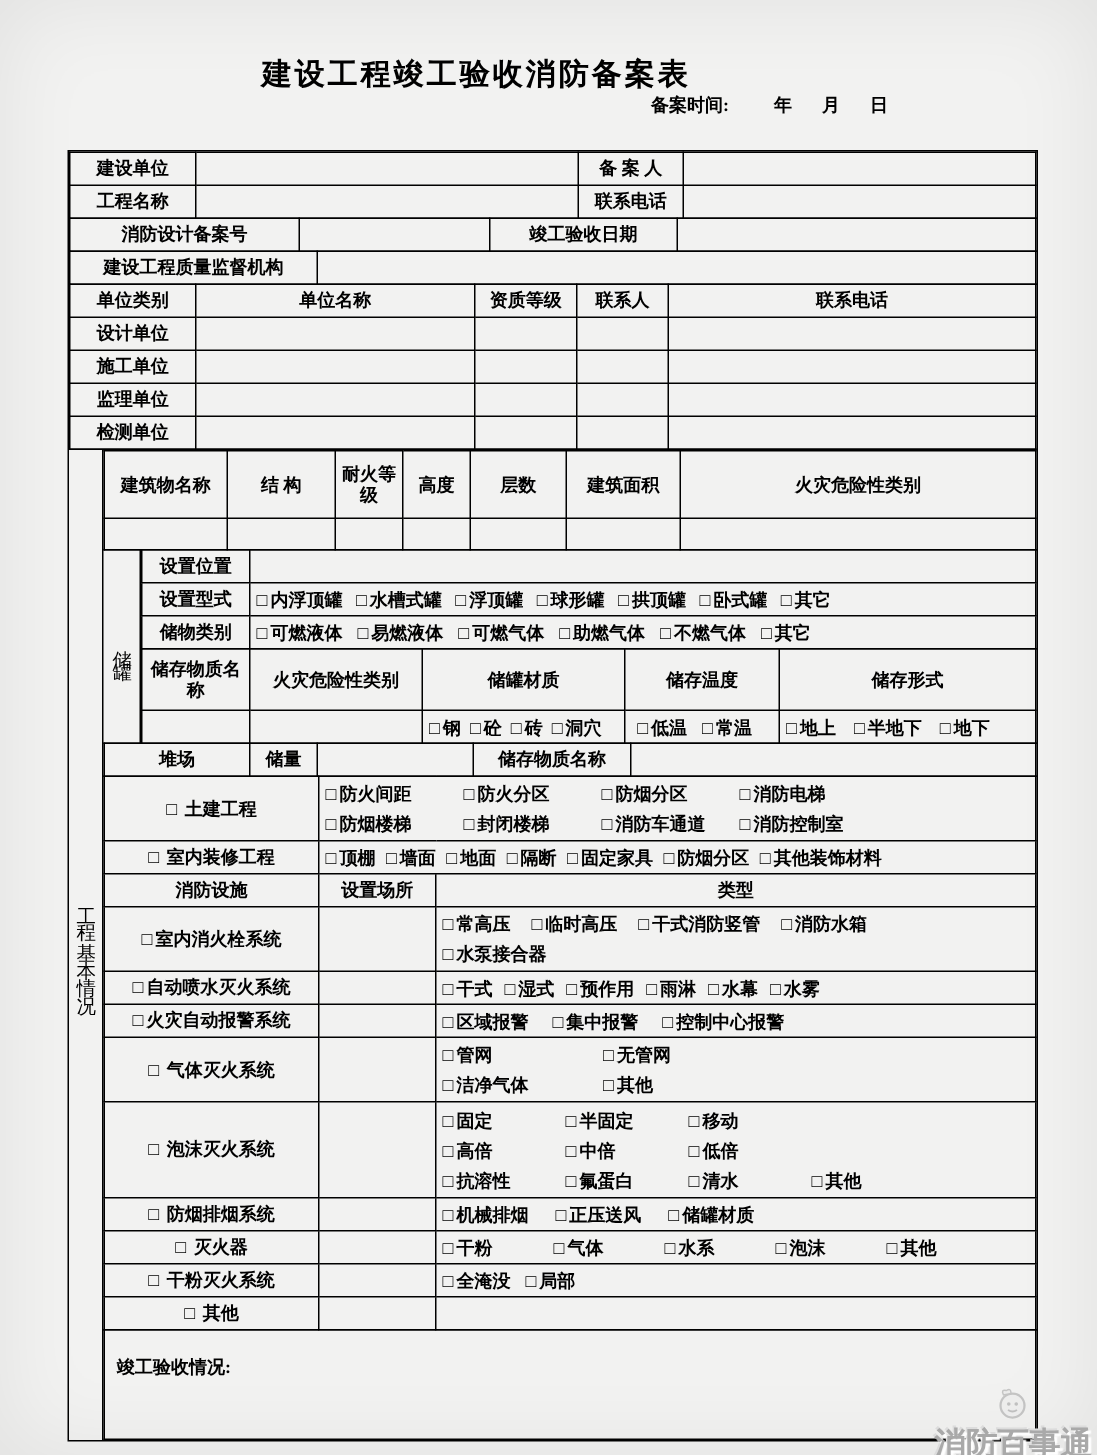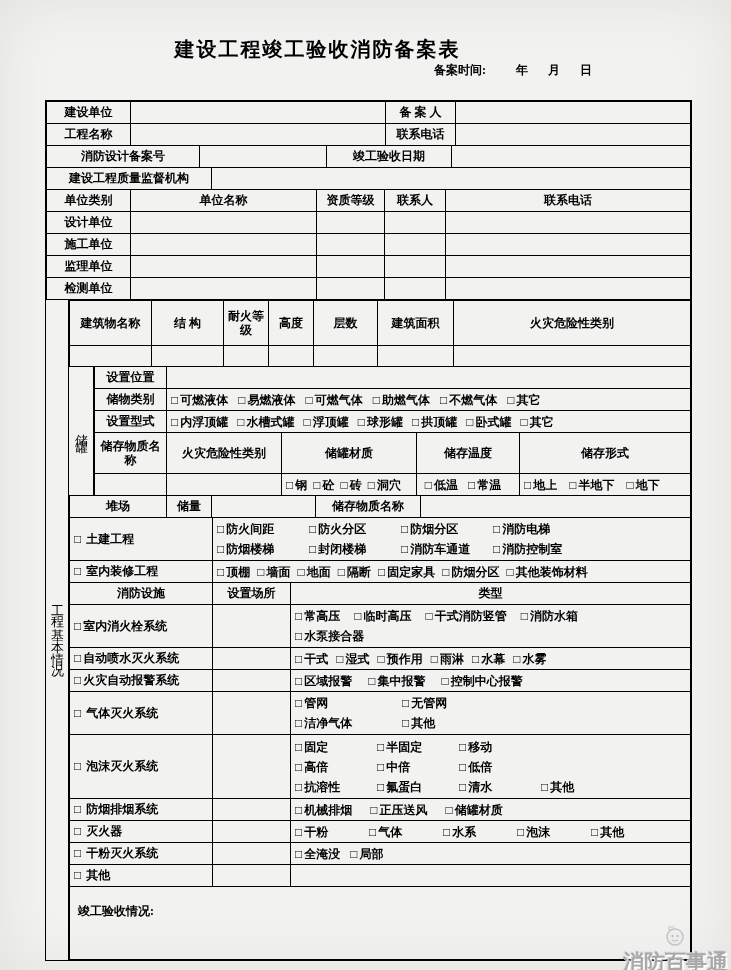--- a/index.html
+++ b/index.html
@@ -25,21 +25,21 @@
 
   .form{
     position:absolute;left:45px;top:100px;width:645px;
     border:1px solid #000;
     font-size:12px;
   }
   table.t{width:100%;border-collapse:collapse;table-layout:fixed;margin-top:-1px;font-weight:bold;}
   table.t:first-child{margin-top:0;}
   .t td{border:1px solid #000;height:21px;padding:0 4px;overflow:hidden;
         text-align:center;vertical-align:middle;white-space:nowrap;}
-  .t td.la{text-align:left;}
+  .t td.la{text-align:center;}
   tr.rh44 td{height:44px;white-space:normal;line-height:1.2;}
   tr.rh42 td{height:42px;}
   tr.rh40 td{height:40px;white-space:normal;line-height:1.2;}
   tr.rh63 td{height:63px;}
   tr.rh20 td{height:20px;}
   tr.rh56 td{height:56px;}
 
   .mainsec{display:flex;align-items:stretch;border-top:1px solid #000;margin-top:-1px;}
   .vlabel{
     width:22px;flex:0 0 22px;border-right:1px solid #000;
@@ -229,20 +229,55 @@
             <colgroup>
                 <col style="width:72px">
                 <col>
               </colgroup>
             <tbody>
                 <tr>
               <td>设置位置</td>
               <td></td>
             </tr>
             <tr>
+              <td>设置型式</td>
+              <td class="opts-td">
+                    <div class="optline">
+                      <span class="opt" style="margin-right: 9px;">
+                        <span class="cb">□</span>
+                        <span>内浮顶罐</span>
+                      </span>
+                      <span class="opt" style="margin-right: 9px;">
+                        <span class="cb">□</span>
+                        <span>水槽式罐</span>
+                      </span>
+                      <span class="opt" style="margin-right: 9px;">
+                        <span class="cb">□</span>
+                        <span>浮顶罐</span>
+                      </span>
+                      <span class="opt" style="margin-right: 9px;">
+                        <span class="cb">□</span>
+                        <span>球形罐</span>
+                      </span>
+                      <span class="opt" style="margin-right: 9px;">
+                        <span class="cb">□</span>
+                        <span>拱顶罐</span>
+                      </span>
+                      <span class="opt" style="margin-right: 9px;">
+                        <span class="cb">□</span>
+                        <span>卧式罐</span>
+                      </span>
+                      <span class="opt" style="margin-right: 9px;">
+                        <span class="cb">□</span>
+                        <span>其它</span>
+                      </span>
+                    </div>
+                  </td>
+            </tr>
+            <tr>
               <td>储物类别</td>
               <td class="opts-td">
                     <div class="optline">
                       <span class="opt" style="margin-right: 10px;">
                         <span class="cb">□</span>
                         <span>可燃液体</span>
                       </span>
                       <span class="opt" style="margin-right: 10px;">
                         <span class="cb">□</span>
                         <span>易燃液体</span>
@@ -253,55 +288,20 @@
                       </span>
                       <span class="opt" style="margin-right: 10px;">
                         <span class="cb">□</span>
                         <span>助燃气体</span>
                       </span>
                       <span class="opt" style="margin-right: 10px;">
                         <span class="cb">□</span>
                         <span>不燃气体</span>
                       </span>
                       <span class="opt" style="margin-right: 10px;">
-                        <span class="cb">□</span>
-                        <span>其它</span>
-                      </span>
-                    </div>
-                  </td>
-            </tr>
-            <tr>
-              <td>设置型式</td>
-              <td class="opts-td">
-                    <div class="optline">
-                      <span class="opt" style="margin-right: 9px;">
-                        <span class="cb">□</span>
-                        <span>内浮顶罐</span>
-                      </span>
-                      <span class="opt" style="margin-right: 9px;">
-                        <span class="cb">□</span>
-                        <span>水槽式罐</span>
-                      </span>
-                      <span class="opt" style="margin-right: 9px;">
-                        <span class="cb">□</span>
-                        <span>浮顶罐</span>
-                      </span>
-                      <span class="opt" style="margin-right: 9px;">
-                        <span class="cb">□</span>
-                        <span>球形罐</span>
-                      </span>
-                      <span class="opt" style="margin-right: 9px;">
-                        <span class="cb">□</span>
-                        <span>拱顶罐</span>
-                      </span>
-                      <span class="opt" style="margin-right: 9px;">
-                        <span class="cb">□</span>
-                        <span>卧式罐</span>
-                      </span>
-                      <span class="opt" style="margin-right: 9px;">
                         <span class="cb">□</span>
                         <span>其它</span>
                       </span>
                     </div>
                   </td>
             </tr>
           </tbody>
             </table>
           <table class="t">
             <colgroup>

